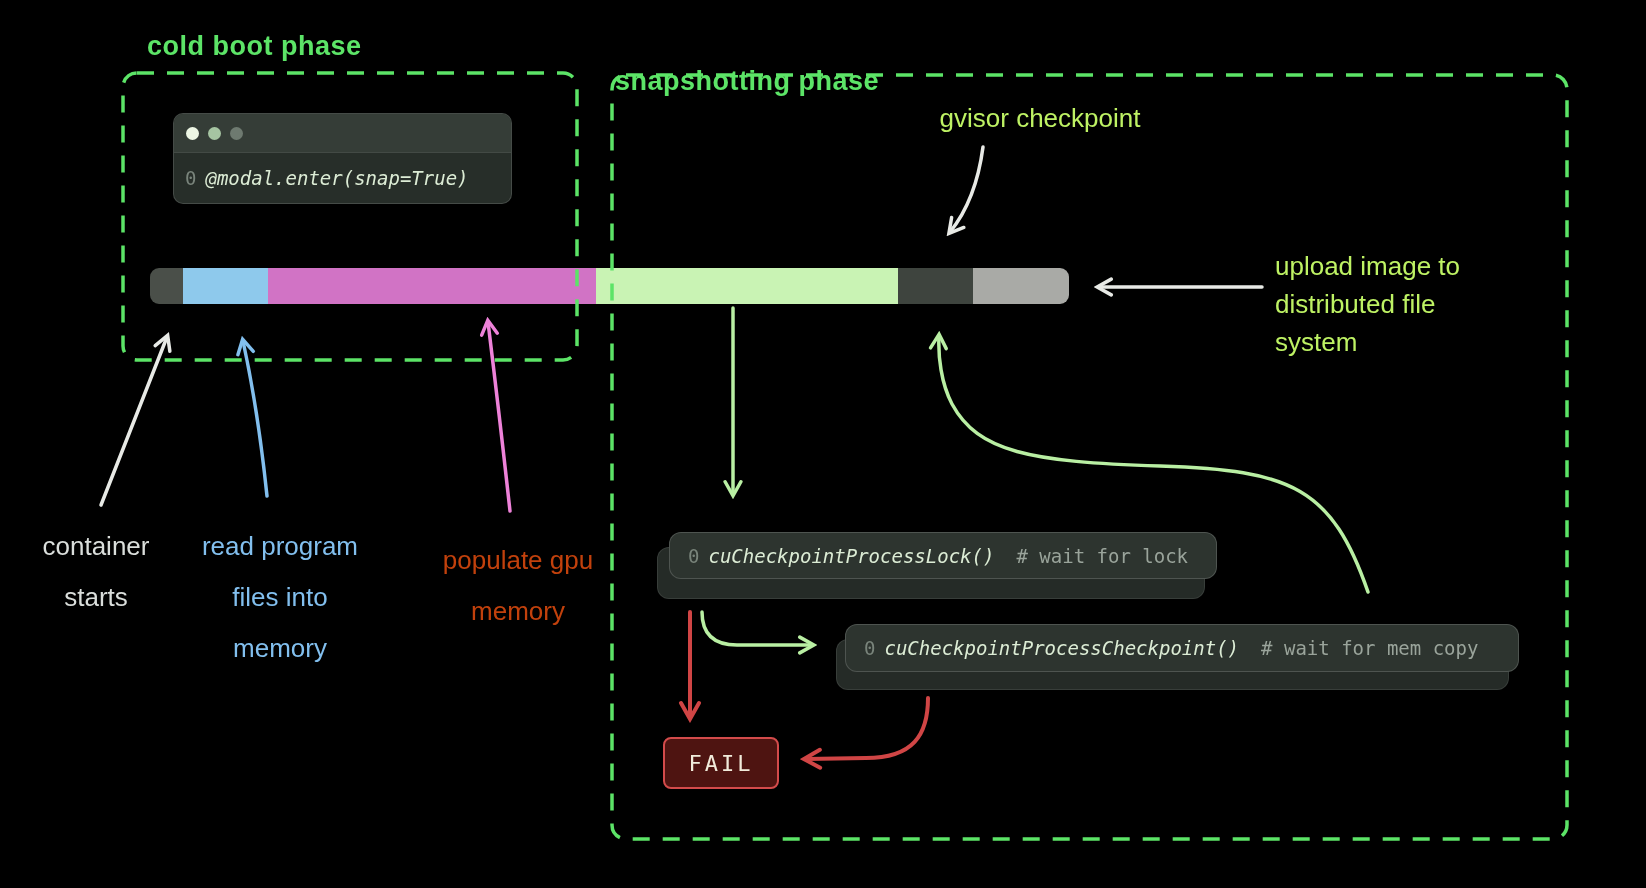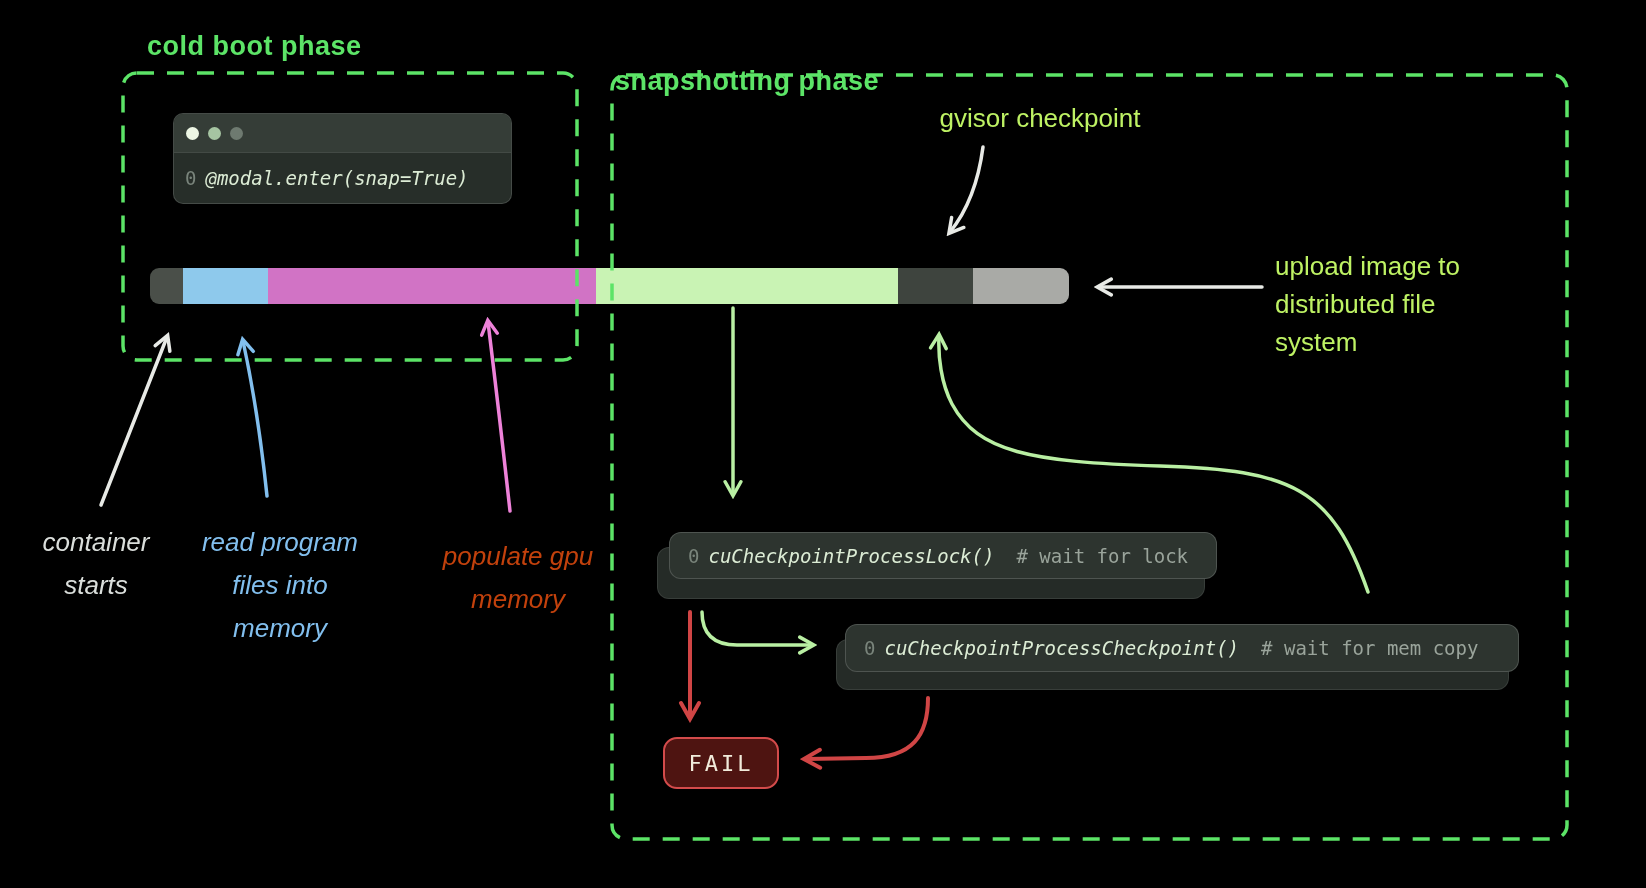--- a/index.html
+++ b/index.html
@@ -27,33 +27,33 @@
 
   
   .bar{left:150px;top:268px;height:36px;display:flex;z-index:1;}
   .seg{height:36px;}
   .seg0{width:33px;border-radius:9px 0 0 9px;}
   .seg1{width:85px;} .seg2{width:328px;} .seg3{width:302px;} .seg4{width:75px;}
   .seg5{width:96px;border-radius:0 9px 9px 0;}
 
   
   .note{font-size:26px;color:#bef264;line-height:38px;white-space:pre-line;z-index:2;}
-  .note-center{text-align:center;line-height:43px;font-style:italic;}
+  .note-center{text-align:center;line-height:51px;}
   .note-white{color:#dadedb;}
   .note-blue{color:#82bfee;}
   .note-pink{color:#c2410c;}
 
   
   .chip{border-radius:12px;background:#2d342f;border:1px solid rgba(255,255,255,.16);
         display:flex;align-items:center;padding:0 18px;z-index:3;
         font-family:"DejaVu Sans Mono",monospace;font-size:19px;}
   .chip-shadow{border-radius:12px;background:#252b27;border:1px solid rgba(255,255,255,.09);z-index:2;}
 
   
-  .fail-box{left:663px;top:737px;width:112px;height:48px;border-radius:14px;
+  .fail-box{left:663px;top:737px;width:112px;height:48px;border-radius:8px;
             background:#4e1411;border:2px solid #d34b4b;display:flex;align-items:center;
             justify-content:center;z-index:3;
             font-family:"DejaVu Sans Mono",monospace;font-size:22px;letter-spacing:3px;color:#f1ebdb;}
 
   .arrow-layer{position:absolute;left:0;top:0;width:1646px;height:888px;z-index:2;pointer-events:none;}
 </style>
 </head>
 <body>
 
 <div class="canvas">

